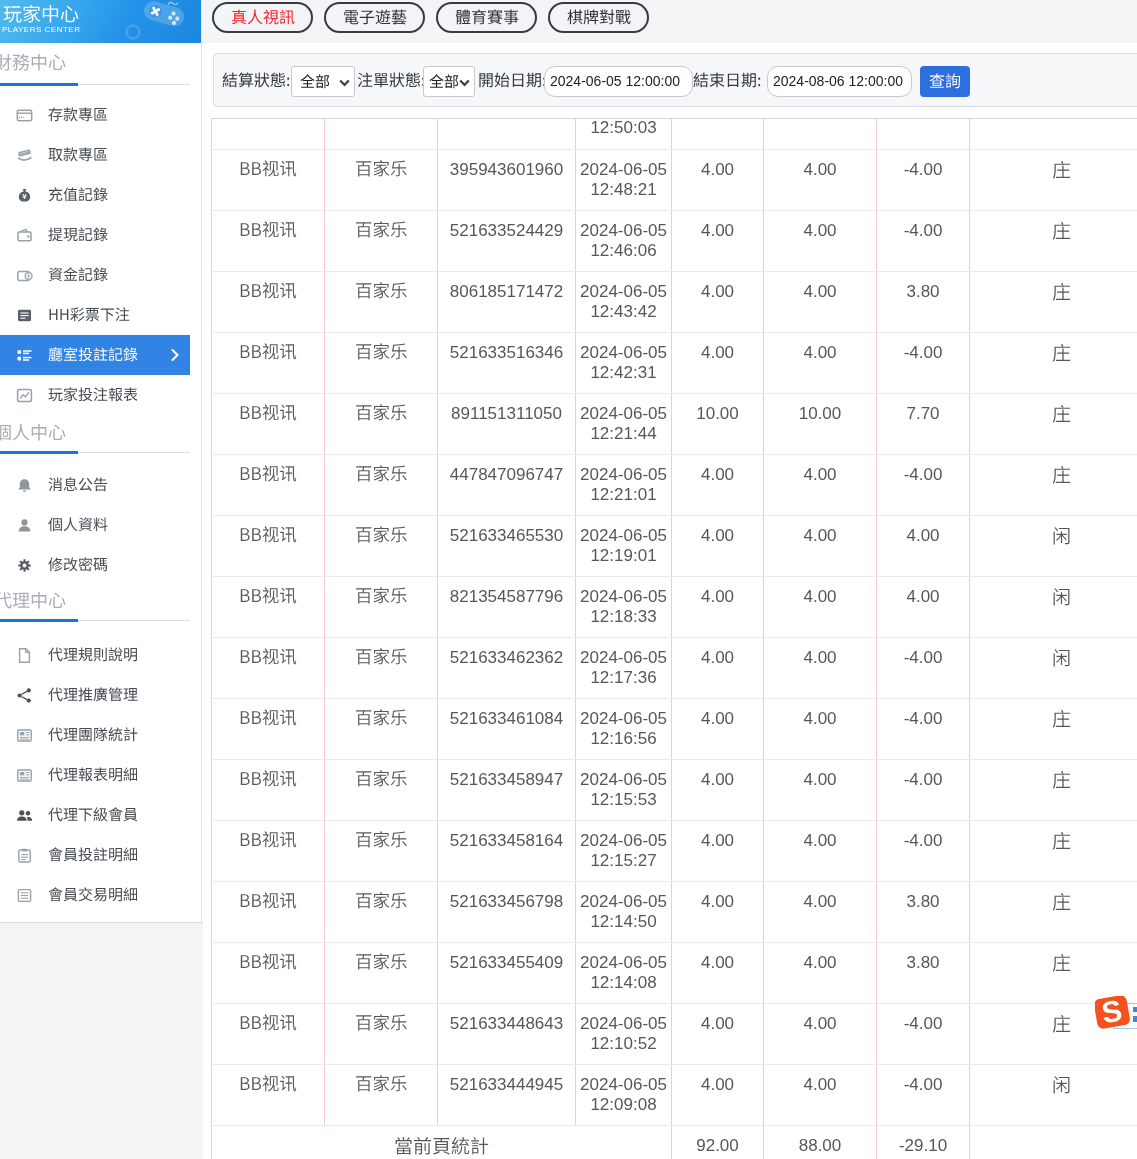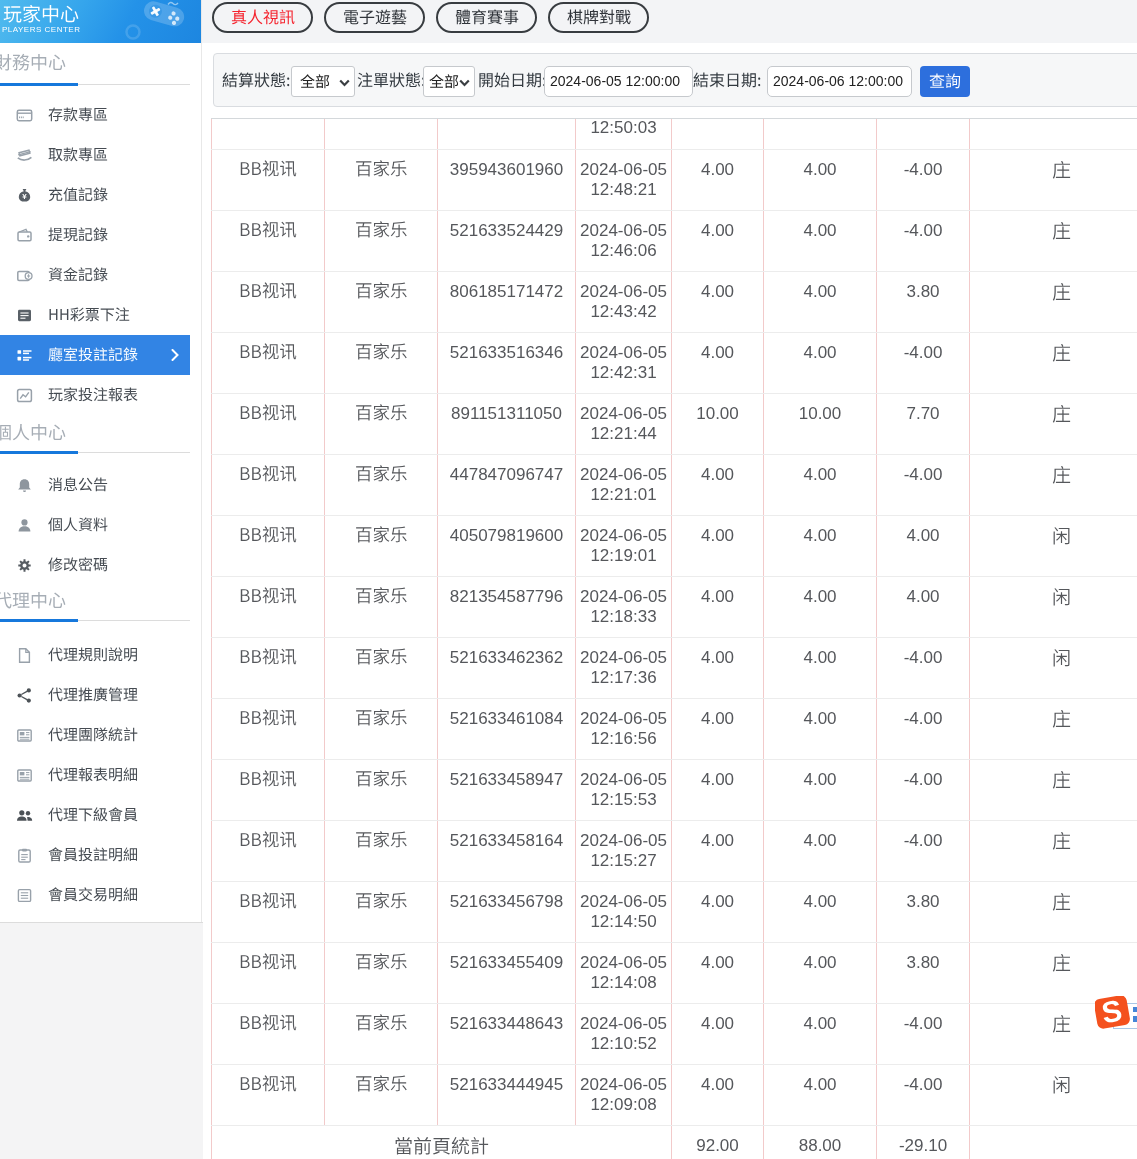--- a/index.html
+++ b/index.html
@@ -16,21 +16,21 @@
 .mi>svg:first-child{margin-left:16px}
 .ml{margin-left:15px}
 .mi.active{width:190px;background:#3284e4}
 .chev{position:absolute;right:11px;top:14px}
 #topstrip{position:absolute;left:202px;top:0;width:935px;height:43px;background:#f3f4f6}
 .pill{position:absolute;top:2px;width:101px;height:31px;border:2px solid #383c40;border-radius:16px;display:flex;align-items:center;justify-content:center}
 #filter{position:absolute;left:213px;top:53px;width:940px;height:54px;background:#f6f7f8;border:1px solid #d9dce0;border-radius:4px}
 .flab{position:absolute;top:0;height:52px;display:flex;align-items:center}
 .sel{position:absolute;top:12px;height:31px;background:#fff;border:1px solid #c6c9cd;border-radius:3px;display:flex;align-items:center}
 .schev{position:absolute;right:4px;top:12px}
-.inp{position:absolute;top:12px;height:31px;background:#fff;border:1px solid #c6c9cd;border-radius:5px;font-size:14px;color:#222;line-height:28px;padding-left:5px;white-space:nowrap}
+.inp{position:absolute;top:12px;height:31px;background:#fff;border:1px solid #c6c9cd;border-radius:11px;font-size:14px;color:#222;line-height:28px;padding-left:5px;white-space:nowrap}
 .qbtn{position:absolute;left:706px;top:12px;width:50px;height:31px;background:#2d6fdd;border-radius:4px;display:flex;align-items:center;justify-content:center}
 #tablewrap{position:absolute;left:211px;top:118px;width:926px;height:1041px;overflow:hidden;border-top:1px solid #d4d8db}
 table{border-collapse:collapse;table-layout:fixed;width:941px;margin-top:-31px}
 td{height:61px;vertical-align:top;padding-top:10px;text-align:center;font-size:17px;color:#55575b;line-height:20px;border-left:1px solid #f2caca;border-right:1px solid #f2caca;border-bottom:1px solid #ececec}
 tr.sum td{border-bottom:none}
 #sgbar{position:absolute;left:1113px;top:1003px;width:30px;height:26px;background:#fff;border:1px solid #a9c7e7}
 #sgdots{position:absolute;left:1133px;top:1007px}
 #sgdots .d1{width:5px;height:5px;background:#4585d8;margin-bottom:4px}
 #sgdots .d2{width:5px;height:6px;background:#4585d8}
 #sglogo{position:absolute;left:1095px;top:996px}
@@ -246,21 +246,21 @@
         <svg class="cj" width="69" height="17" viewBox="0 0 69 17" style="vertical-align:-3px;">
           <g fill="#333a40" transform="translate(0,14) scale(0.01600,-0.01600)">
             <use href="#g75" x="0"></use>
             <use href="#g87" x="1000"></use>
             <use href="#g85" x="2000"></use>
             <use href="#g86" x="3000"></use>
             <use href="#g79" x="4000"></use>
           </g>
         </svg>
       </span>
-      <div class="inp" style="left:553px;width:145px">2024-06-06 12:00:00</div>
+      <div class="inp" style="left:553px;width:145px">2024-08-06 12:00:00</div>
       <div class="qbtn">
         <svg class="cj" width="32" height="17" viewBox="0 0 32 17" style="vertical-align:-3px;">
           <g fill="#ffffff" transform="translate(0,14) scale(0.01600,-0.01600)">
             <use href="#g88" x="0"></use>
             <use href="#g89" x="1000"></use>
           </g>
         </svg>
       </div>
     </div>
     <div id="tablewrap">
@@ -457,21 +457,21 @@
                   <use href="#g92" x="2304"></use>
                 </g>
               </svg></td>
             <td><svg class="cj" width="53" height="18" viewBox="0 0 53 18" style="vertical-align:-3px;">
                 <g fill="#55575b" transform="translate(0,15) scale(0.01750,-0.01750)">
                   <use href="#g93" x="0"></use>
                   <use href="#g94" x="1000"></use>
                   <use href="#g95" x="2000"></use>
                 </g>
               </svg></td>
-            <td>405079819600</td>
+            <td>521633465530</td>
             <td>2024-06-05<br>12:19:01</td>
             <td>4.00</td>
             <td>4.00</td>
             <td>4.00</td>
             <td><svg class="cj" width="19" height="20" viewBox="0 0 19 20" style="vertical-align:-3px;">
                 <g fill="#55575b" transform="translate(0,17) scale(0.01900,-0.01900)">
                   <use href="#g97" x="0"></use>
                 </g>
               </svg></td>
           </tr>

